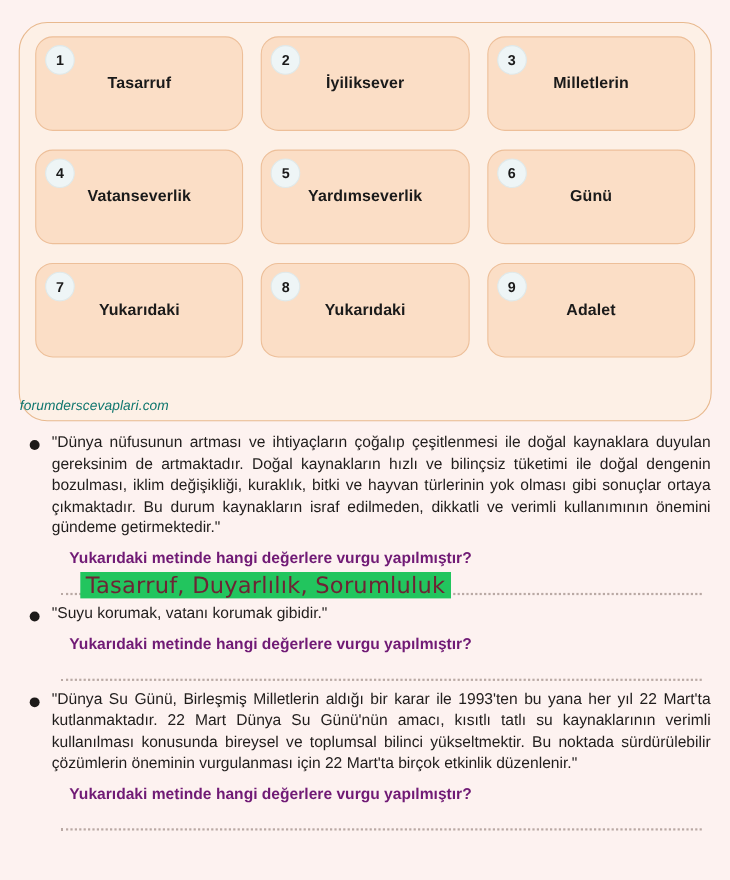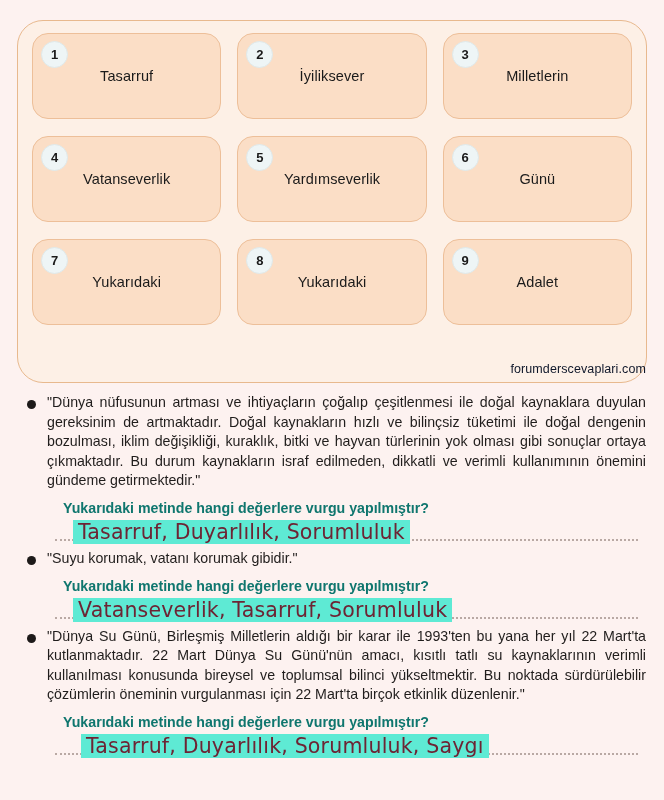--- a/index.html
+++ b/index.html
@@ -68,36 +68,37 @@
     display: flex;
     align-items: center;
     justify-content: center;
     font-size: 13px;
     font-weight: bold;
     color: #1a1a1a;
   }
 
   .value-label {
     font-size: 14.5px;
-    font-weight: normal;
+    font-weight: bold;
     color: #1a1a1a;
     text-align: center;
     padding: 0 6px;
     letter-spacing: .1px;
   }
 
   .watermark {
     position: absolute;
     left: 0;
     right: 0;
     bottom: 6px;
-    text-align: right;
+    text-align: left;
     font-size: 12.5px;
-    color: #0f172a;
+    color: #0f766e;
     letter-spacing: .1px;
+    font-style: italic;
   }
 
   
   .questions {
     position: absolute;
     left: 0;
     top: 393px;
     right: 0;
   }
 
@@ -122,21 +123,21 @@
     font-size: 14.2px;
     line-height: 19.6px;
     text-align: justify;
     color: #201d1c;
     margin: 0;
   }
 
   .prompt {
     font-size: 14.2px;
     font-weight: bold;
-    color: #0f766e;
+    color: #701a75;
     margin: 9px 0 0 16px;
   }
 
   .answer-line {
     position: relative;
     margin: 0 0 0 8px;
     height: 30px;
   }
 
   .answer-dots {
@@ -149,21 +150,21 @@
   }
 
   .answer-text {
     position: absolute;
     left: 18px;
     bottom: 2px;
     font-size: 20.5px;
     color: #6d2434;
     font-family: "DejaVu Sans", sans-serif;
     letter-spacing: .2px;
-    background: #5eead4;
+    background: #22c55e;
     padding: 0 5px;
     white-space: nowrap;
   }
   .answer-text.indent-more { left: 26px; }
 </style>
 </head>
 <body>
 
 <div class="values-panel">
 
@@ -230,27 +231,25 @@
       <span class="answer-text">Tasarruf, Duyarlılık, Sorumluluk</span>
     </div>
   </div>
 
   <div class="qblock">
     <span class="bullet"></span>
     <p class="passage">"Suyu korumak, vatanı korumak gibidir."</p>
     <div class="prompt">Yukarıdaki metinde hangi değerlere vurgu yapılmıştır?</div>
     <div class="answer-line">
       <span class="answer-dots"></span>
-      <span class="answer-text">Vatanseverlik, Tasarruf, Sorumluluk</span>
     </div>
   </div>
 
   <div class="qblock">
     <span class="bullet"></span>
     <p class="passage">"Dünya Su Günü, Birleşmiş Milletlerin aldığı bir karar ile 1993'ten bu yana her yıl 22 Mart'ta kutlanmaktadır. 22 Mart Dünya Su Günü'nün amacı, kısıtlı tatlı su kaynaklarının verimli kullanılması konusunda bireysel ve toplumsal bilinci yükseltmektir. Bu noktada sürdürülebilir çözümlerin öneminin vurgulanması için 22 Mart'ta birçok etkinlik düzenlenir."</p>
     <div class="prompt">Yukarıdaki metinde hangi değerlere vurgu yapılmıştır?</div>
     <div class="answer-line">
       <span class="answer-dots"></span>
-      <span class="answer-text indent-more">Tasarruf, Duyarlılık, Sorumluluk, Saygı</span>
     </div>
   </div>
 
 </div>
 
 </body></html>

